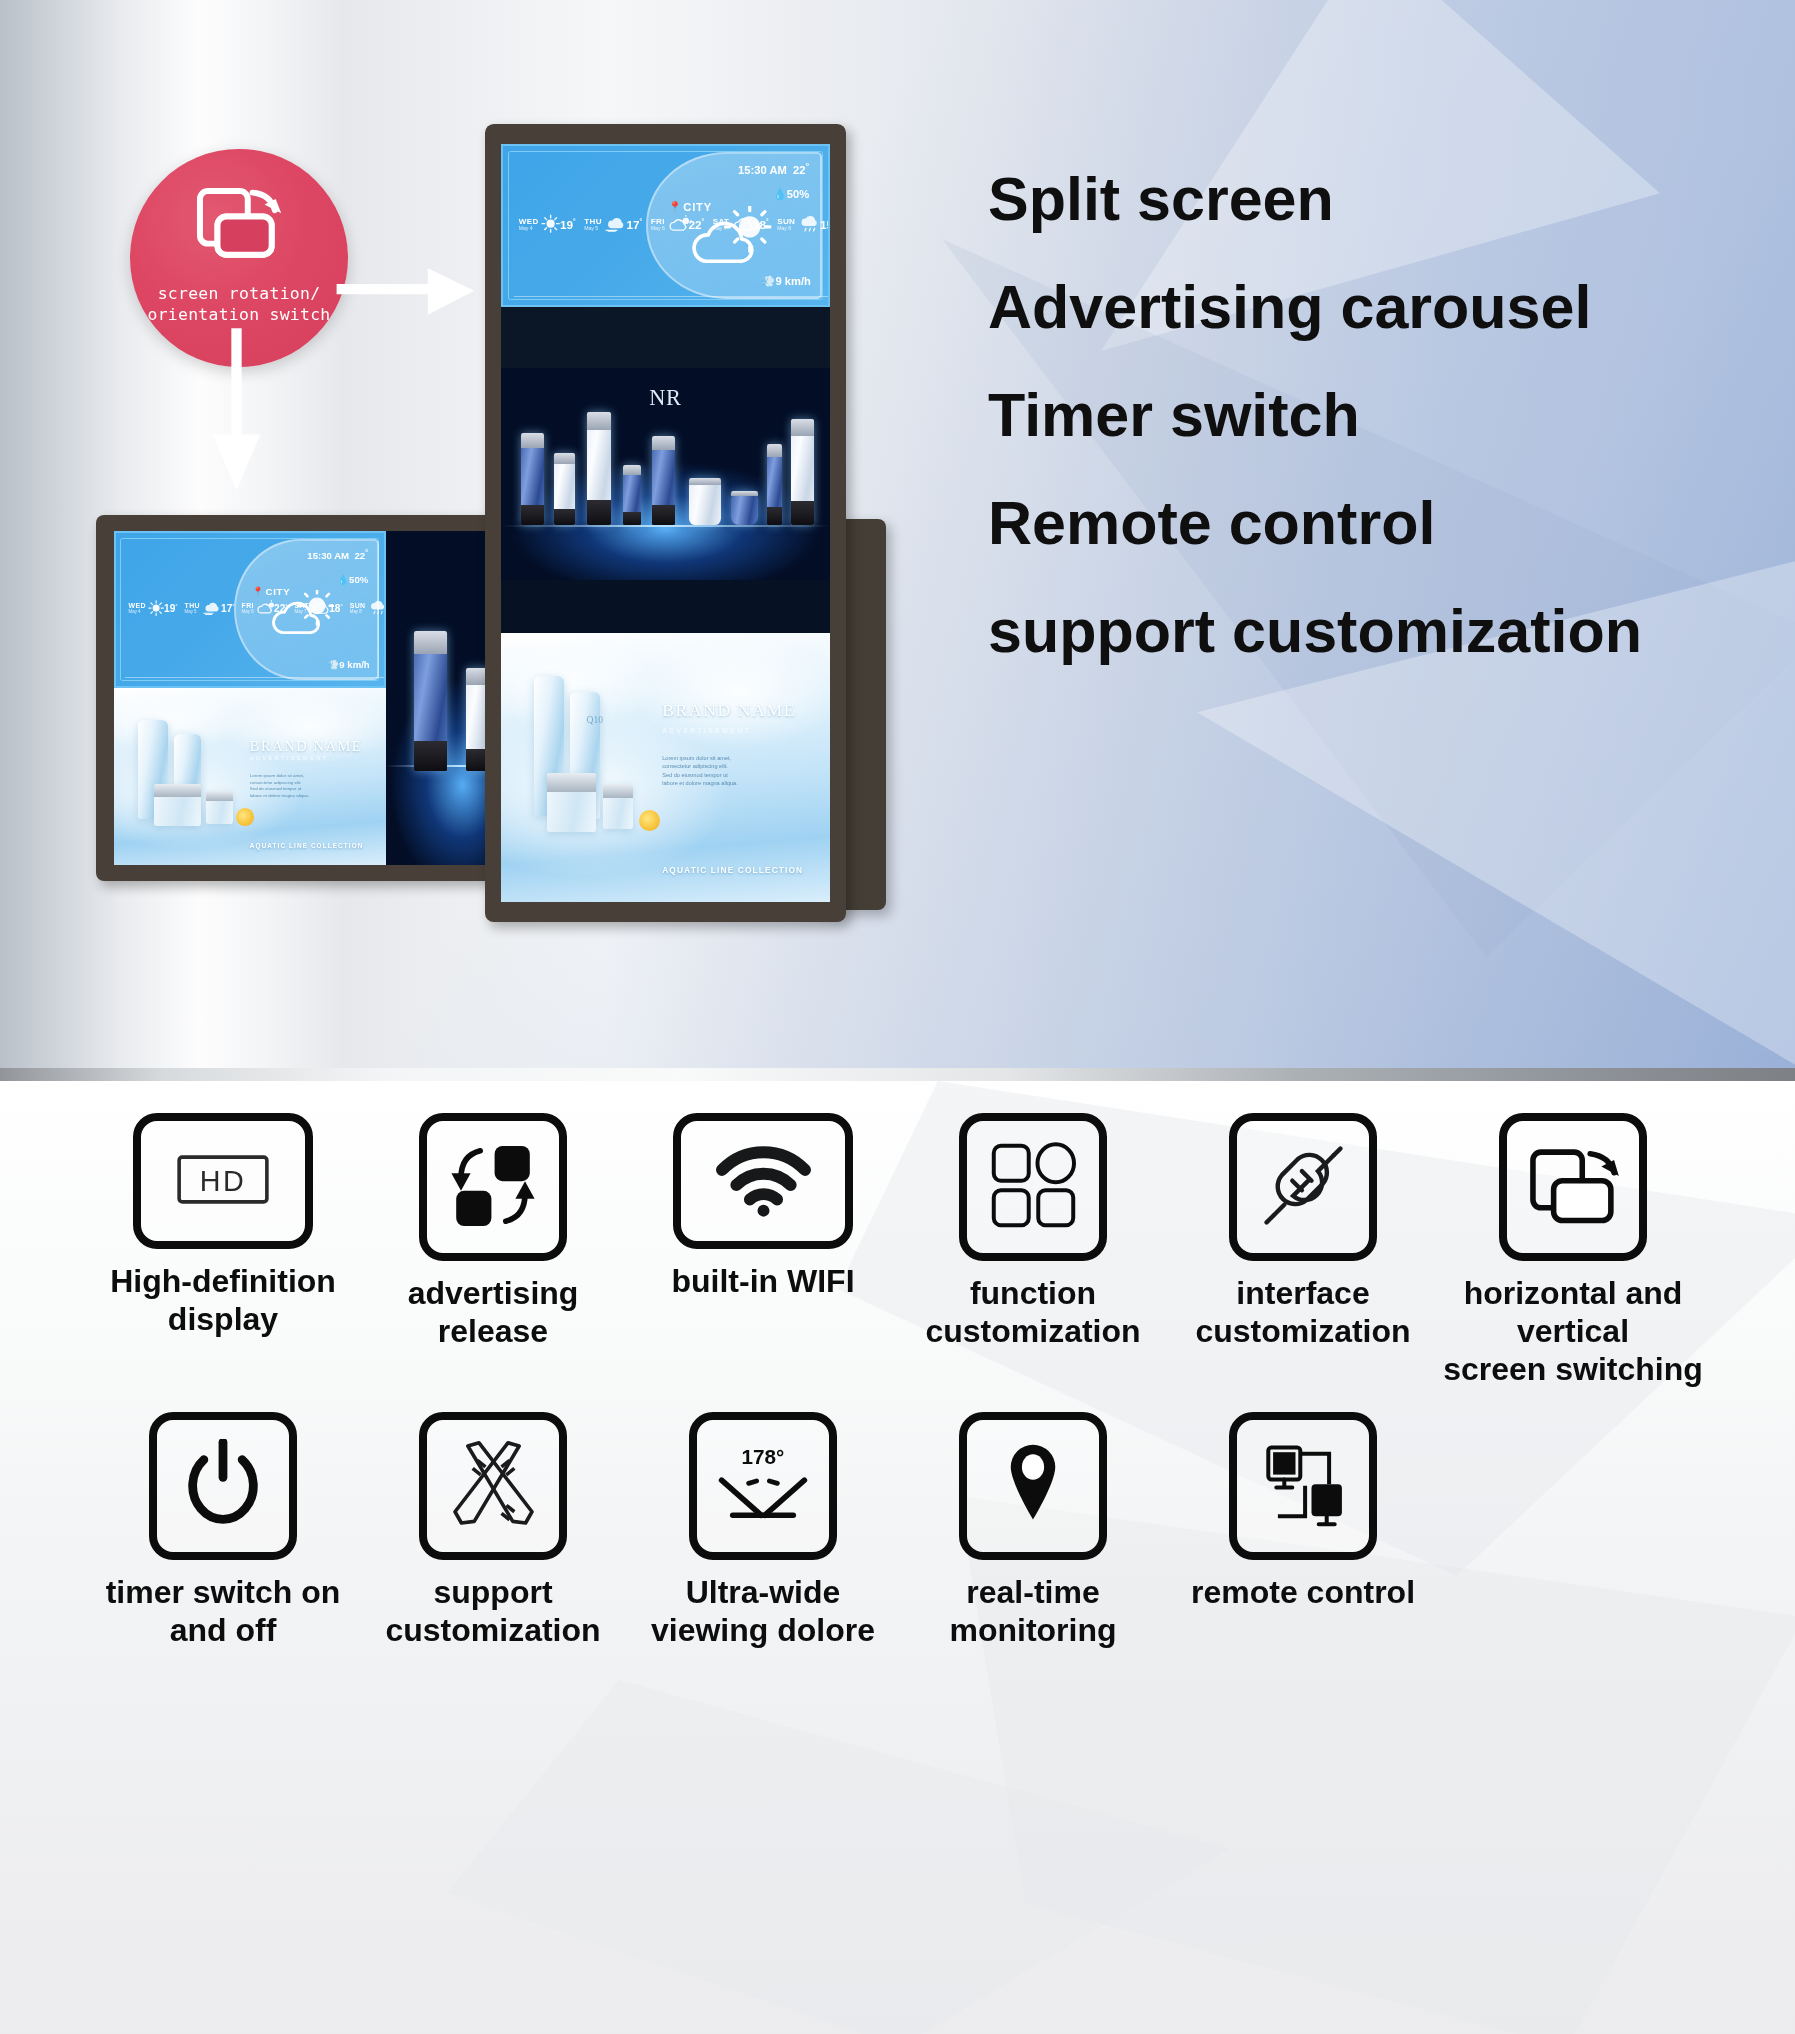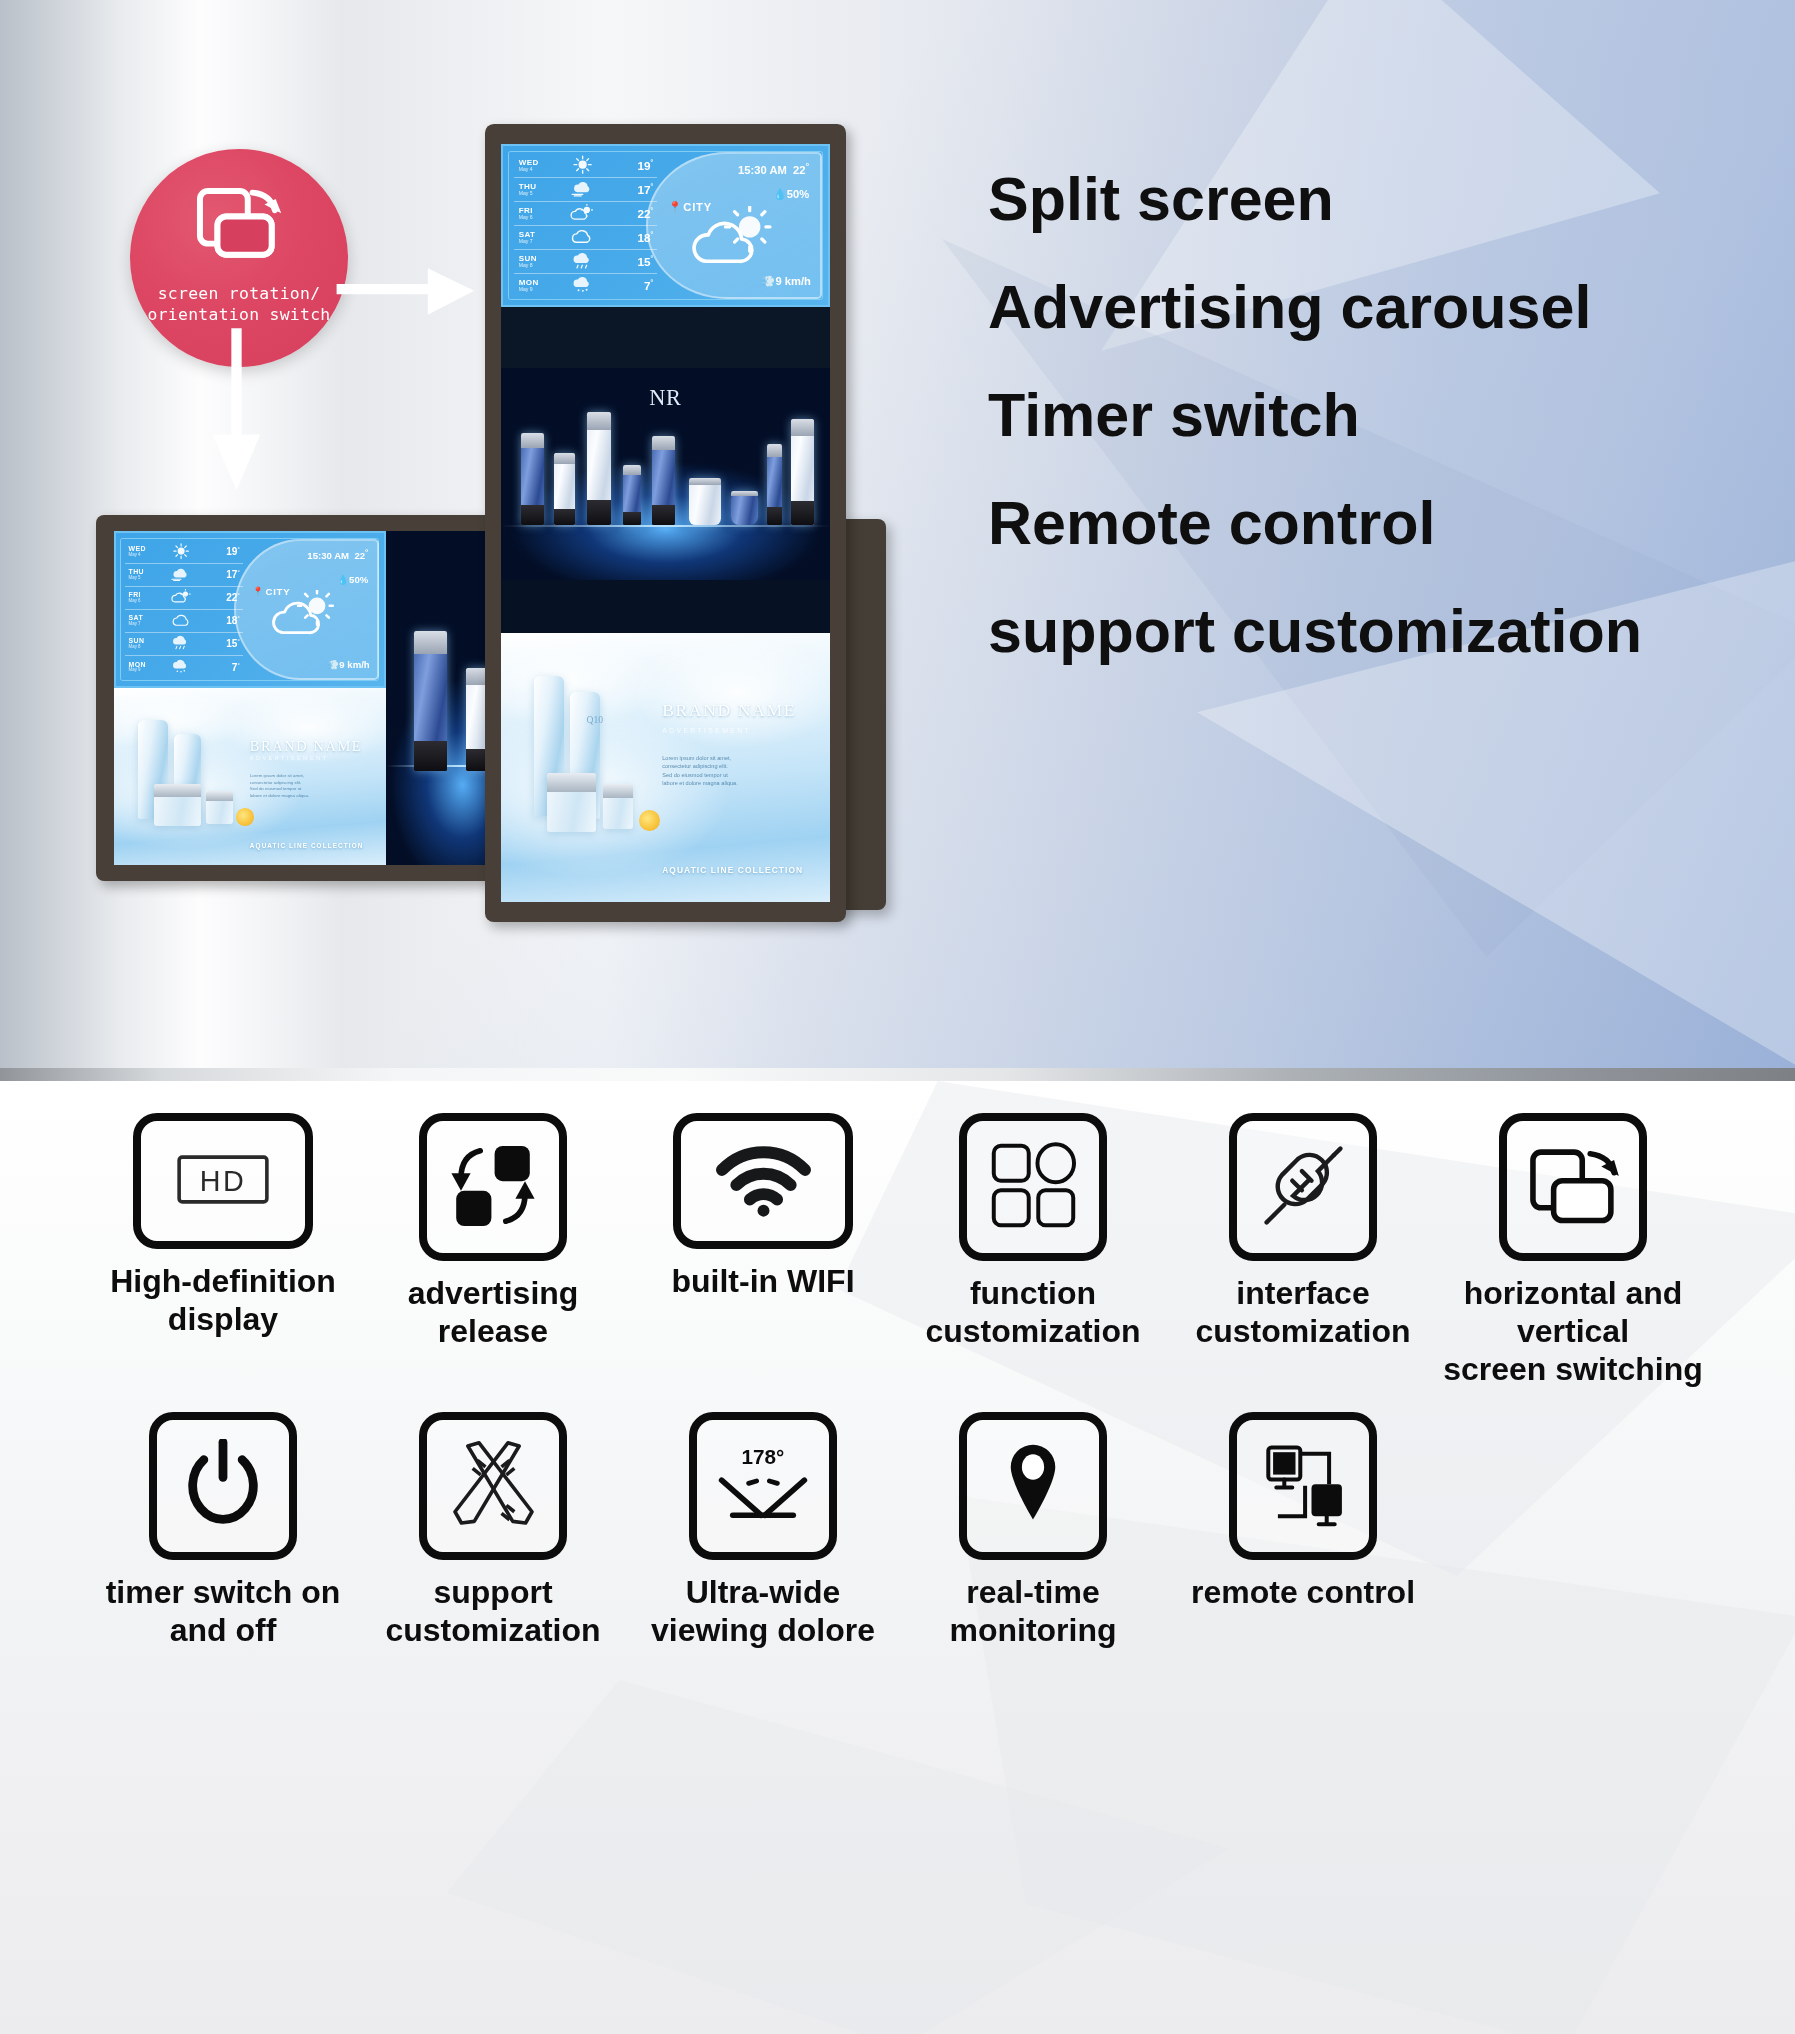--- a/index.html
+++ b/index.html
@@ -72,21 +72,21 @@
 
   .screen{ position:absolute; inset:0; overflow:hidden; }
 
   
   .wx{ position:relative; width:100%; height:100%;
        background:linear-gradient(135deg,#3fa5e8 0%,#46a9e9 45%,#57b4ee 100%);
        border:2.4px solid #6cc2f2; overflow:hidden; }
   .wx .inner-ring{ position:absolute; inset:4.8px; border:1.6px solid #7fcdf5;
        border-radius:2.4px; pointer-events:none; }
   .wx-list{ position:absolute; left:3.5%; top:5%; width:44%; height:90%;
-       display:flex; flex-direction:column; }
+       display:flex; flex-direction:row; }
   .wx-row{ flex:1; display:flex; align-items:center; color:#fff;
        border-bottom:0.8px solid rgba(255,255,255,.42); gap:4%; padding:0 3%; }
   .wx-row:last-child{border-bottom:none;}
   .wx-day{ width:34%; line-height:1; }
   .wx-day b{ display:block; font-weight:700; letter-spacing:0.4px; }
   .wx-day span{ display:block; opacity:.82; }
   .wx-ic{ width:26%; text-align:center; opacity:.95; }
   .wx-tm{ width:40%; text-align:right; font-weight:700; white-space:nowrap;}
   .wx-tm sup{ font-size:.55em; vertical-align:super; }
 

